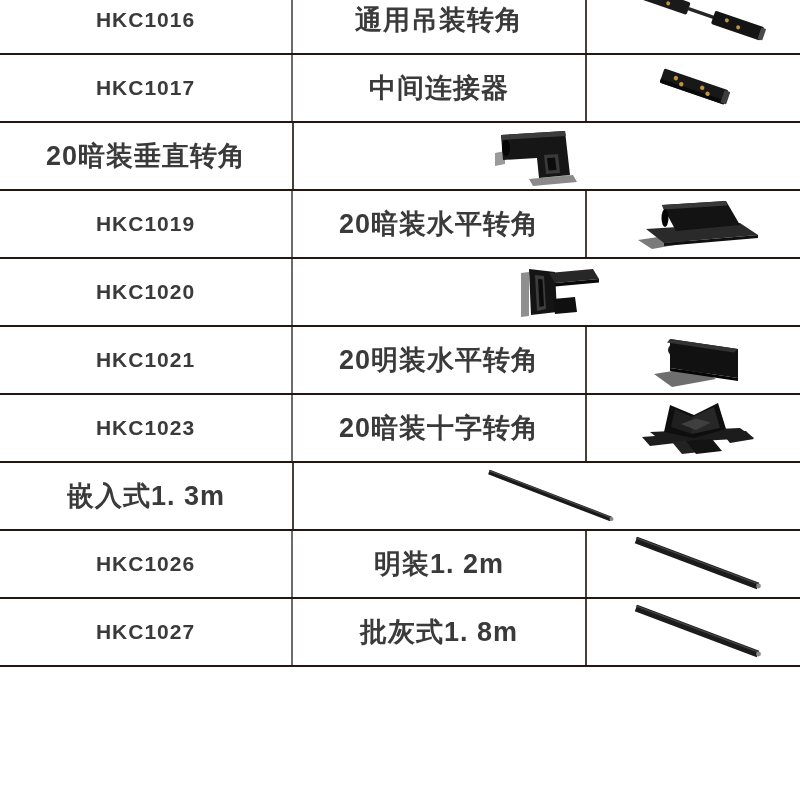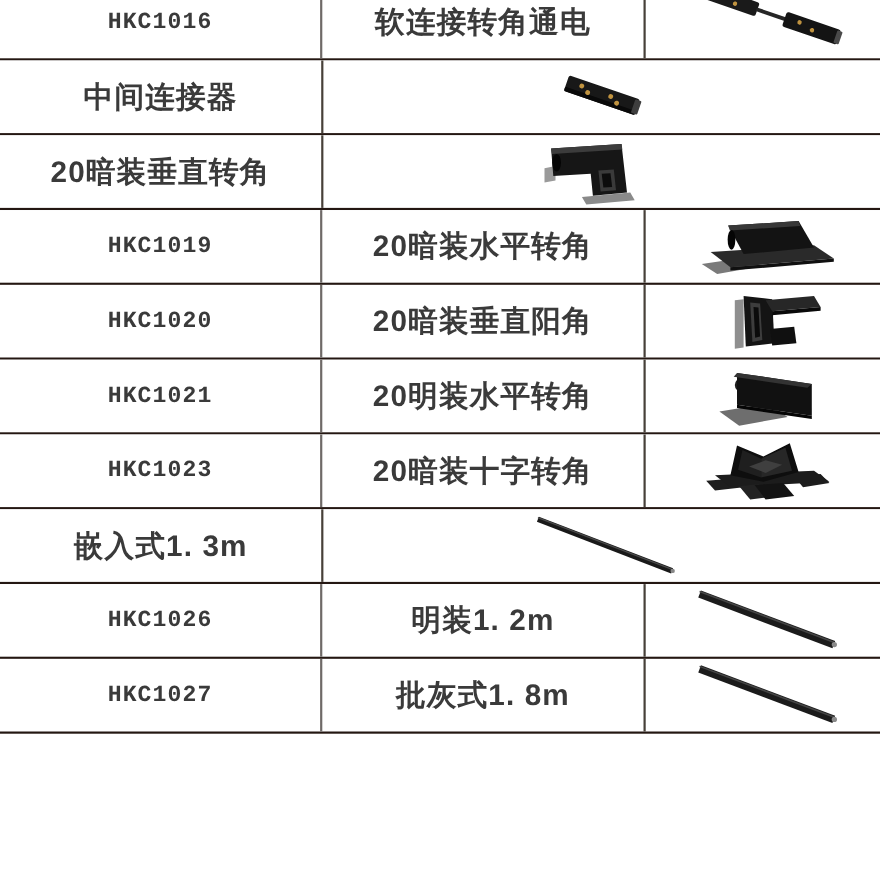--- a/index.html
+++ b/index.html
@@ -42,21 +42,20 @@
     width:294px;
     border-right:2px solid var(--v-line2,#474039);
   }
   .cell-img { flex:1; }
   .code-text {
     font-size:21px;
     font-weight:bold;
     color:var(--text-color,#3a3a3a);
     letter-spacing:1px;
     white-space:nowrap;
-    font-family:Liberation Mono, monospace;
   }
   .desc-text {
     font-size:27px;
     font-weight:bold;
     color:var(--text-color,#3a3a3a);
     letter-spacing:1px;
     white-space:nowrap;
   }
   .product-svg { width:212px; height:66px; display:block; }
   .defs-hidden { position:absolute; width:0; height:0; overflow:hidden; }
@@ -183,30 +182,33 @@
   </defs>
 </svg>
 
 <div class="page">
   <div class="spec-table" id="spec-table">
   <div class="row">
     <div class="cell cell-code">
       <span class="code-text">HKC1016</span>
     </div>
     <div class="cell cell-desc">
-      <span class="desc-text">软连接转角通电</span>
+      <span class="desc-text">通用吊装转角</span>
     </div>
     <div class="cell cell-img">
       <svg class="product-svg" viewBox="0 0 212 66">
         <use href="#flex-connector-icon" xlink:href="#flex-connector-icon"></use>
       </svg>
     </div>
   </div>
 
   <div class="row">
+    <div class="cell cell-code">
+      <span class="code-text">HKC1017</span>
+    </div>
     <div class="cell cell-desc">
       <span class="desc-text">中间连接器</span>
     </div>
     <div class="cell cell-img">
       <svg class="product-svg" viewBox="0 0 212 66">
         <use href="#middle-connector-icon" xlink:href="#middle-connector-icon"></use>
       </svg>
     </div>
   </div>
 
@@ -231,23 +233,20 @@
     <div class="cell cell-img">
       <svg class="product-svg" viewBox="0 0 212 66">
         <use href="#recessed-horizontal-corner-icon" xlink:href="#recessed-horizontal-corner-icon"></use>
       </svg>
     </div>
   </div>
 
   <div class="row">
     <div class="cell cell-code">
       <span class="code-text">HKC1020</span>
-    </div>
-    <div class="cell cell-desc">
-      <span class="desc-text">20暗装垂直阳角</span>
     </div>
     <div class="cell cell-img">
       <svg class="product-svg" viewBox="0 0 212 66">
         <use href="#recessed-vertical-outside-corner-icon" xlink:href="#recessed-vertical-outside-corner-icon"></use>
       </svg>
     </div>
   </div>
 
   <div class="row">
     <div class="cell cell-code">

